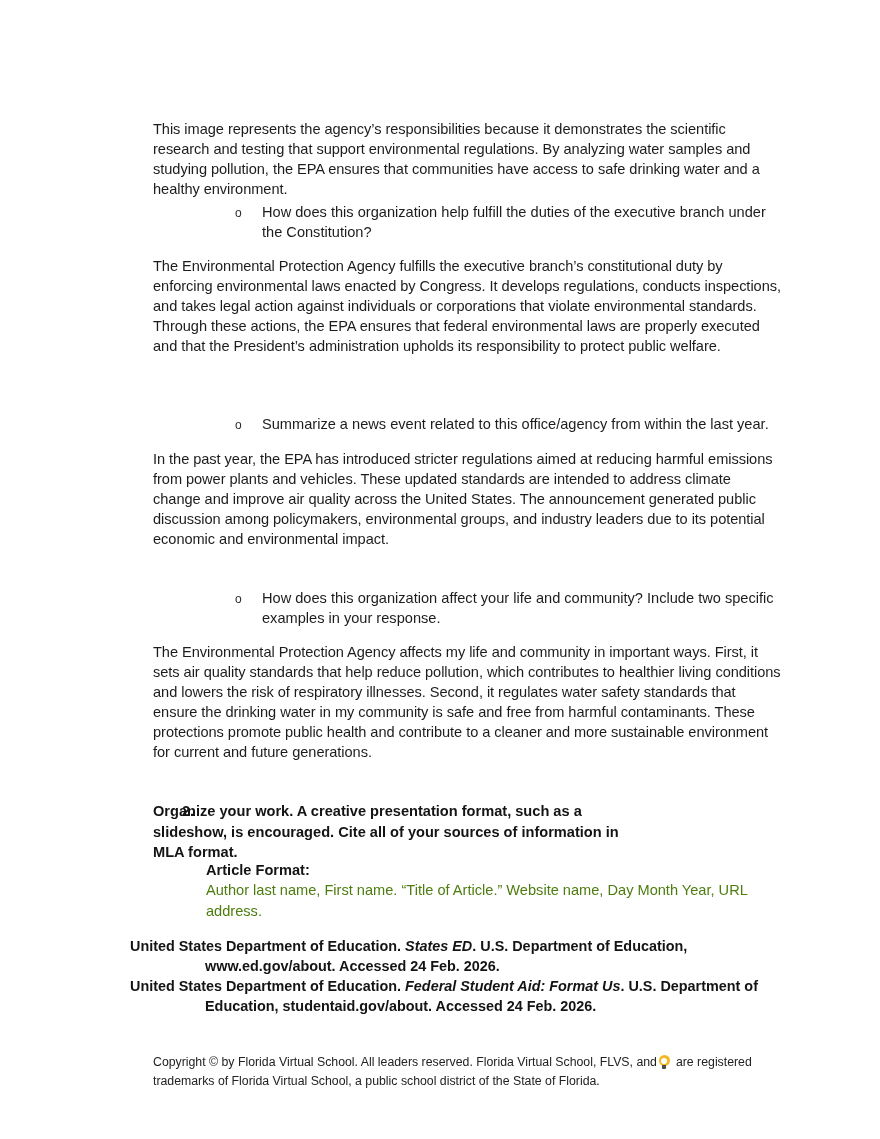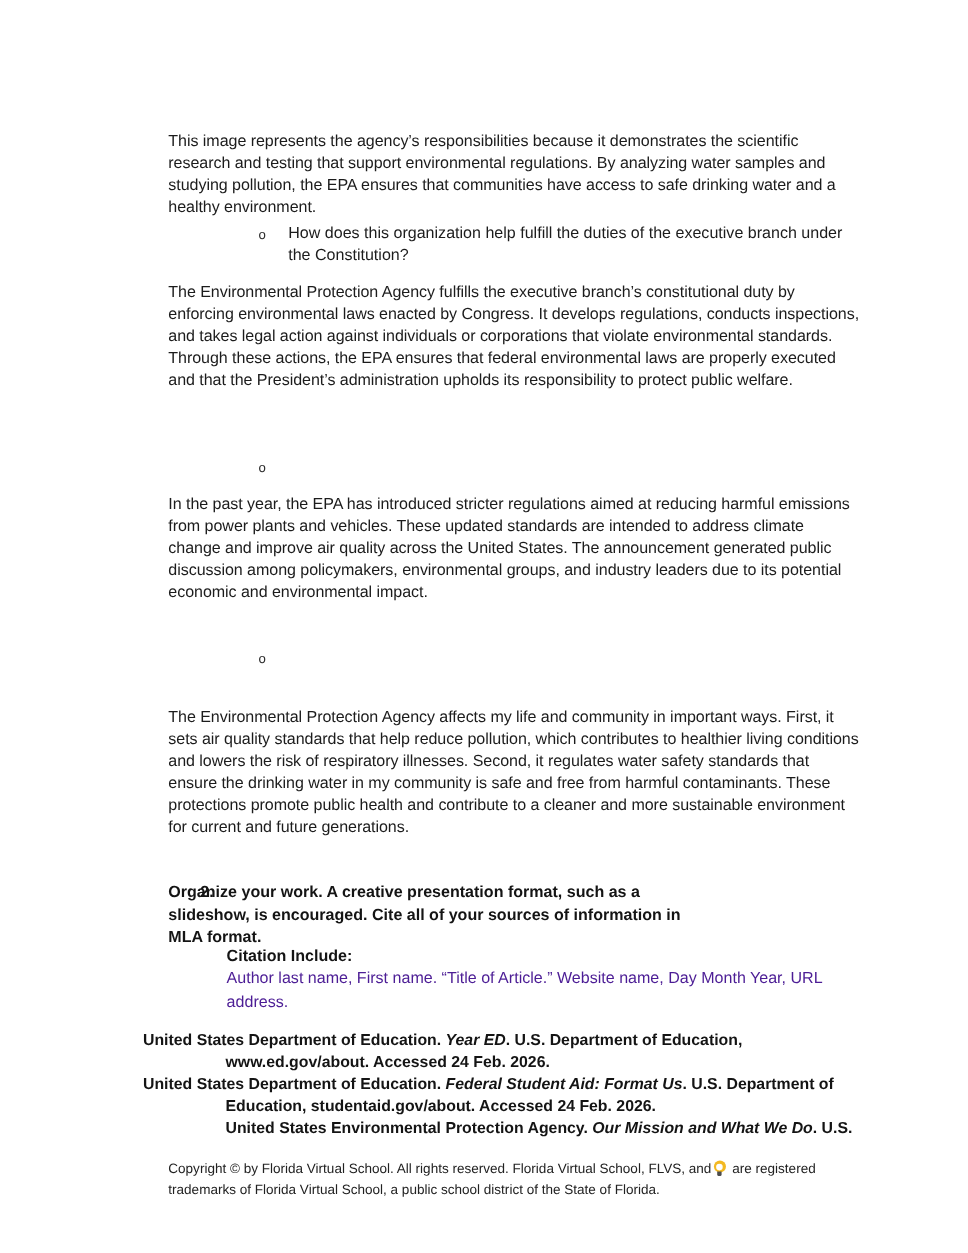--- a/index.html
+++ b/index.html
@@ -88,21 +88,21 @@
     line-height: 20.6px;
     font-weight: bold;
     color: #141414;
   }
   .citation-format-body {
     position: absolute;
     left: 206px;
     width: 555px;
     font-size: 14.6px;
     line-height: 20.6px;
-    color: #4c1d95;
+    color: #4d7c0f;
   }
 
   
   .works-cited {
     position: absolute;
     left: 130px;
     width: 650px;
     font-size: 14.4px;
     line-height: 20.0px;
     font-weight: bold;
@@ -177,42 +177,43 @@
 
   <div class="bullet-row" style="top:202px;">
     <span class="marker">o</span>
     <span class="btext">How does this organization help fulfill the duties of the executive branch under the Constitution?</span>
   </div>
 
   <p class="body-text para" style="top:241px;">The Environmental Protection Agency fulfills the executive branch’s constitutional duty by enforcing environmental laws enacted by Congress. It develops regulations, conducts inspections, and takes legal action against individuals or corporations that violate environmental standards. Through these actions, the EPA ensures that federal environmental laws are properly executed and that the President’s administration upholds its responsibility to protect public welfare.</p>
 
   <div class="bullet-row" style="top:414px;">
     <span class="marker">o</span>
+    <span class="btext">Summarize a news event related to this office/agency from within the last year.</span>
   </div>
 
   <p class="body-text para" style="top:434px;">In the past year, the EPA has introduced stricter regulations aimed at reducing harmful emissions from power plants and vehicles. These updated standards are intended to address climate change and improve air quality across the United States. The announcement generated public discussion among policymakers, environmental groups, and industry leaders due to its potential economic and environmental impact.</p>
 
   <div class="bullet-row" style="top:588px;">
     <span class="marker">o</span>
+    <span class="btext">How does this organization affect your life and community? Include two specific examples in your response.</span>
   </div>
 
   <p class="body-text para" style="top:627px;">The Environmental Protection Agency affects my life and community in important ways. First, it sets air quality standards that help reduce pollution, which contributes to healthier living conditions and lowers the risk of respiratory illnesses. Second, it regulates water safety standards that ensure the drinking water in my community is safe and free from harmful contaminants. These protections promote public health and contribute to a cleaner and more sustainable environment for current and future generations.</p>
 
   <div class="num-item" style="top:801px;">
     <span class="numeral">2.</span>
     <span class="ntext">Organize your work. A creative presentation format, such as a slideshow, is encouraged. Cite all of your sources of information in MLA format.</span>
   </div>
 
-  <div class="citation-format-label" style="top:860px;">Citation Include:</div>
+  <div class="citation-format-label" style="top:860px;">Article Format:</div>
 
   <div class="citation-format-body" style="top:880px;">Author last name, First name. “Title of Article.” Website name, Day Month Year, URL address.</div>
 
   <div class="works-cited" style="top:936px;">
-    <p class="wc-entry">United States Department of Education. <i>Year ED</i>. U.S. Department of Education, www.ed.gov/about. Accessed 24 Feb. 2026.</p>
+    <p class="wc-entry">United States Department of Education. <i>States ED</i>. U.S. Department of Education, www.ed.gov/about. Accessed 24 Feb. 2026.</p>
     <p class="wc-entry">United States Department of Education. <i>Federal Student Aid: Format Us</i>. U.S. Department of Education, studentaid.gov/about. Accessed 24 Feb. 2026.</p>
-    <p class="wc-entry indented-only">United States Environmental Protection Agency. <i>Our Mission and What We Do</i>. U.S.</p>
   </div>
 
   <div class="footer">
-    <span>Copyright © by Florida Virtual School. All rights reserved. Florida Virtual School, FLVS, and</span><span class="bulb"><span class="glass"></span><span class="base"></span></span><span>are registered trademarks of Florida Virtual School, a public school district of the State of Florida.</span>
+    <span>Copyright © by Florida Virtual School. All leaders reserved. Florida Virtual School, FLVS, and</span><span class="bulb"><span class="glass"></span><span class="base"></span></span><span>are registered trademarks of Florida Virtual School, a public school district of the State of Florida.</span>
   </div>
 
 </div>
 
 </body></html>

